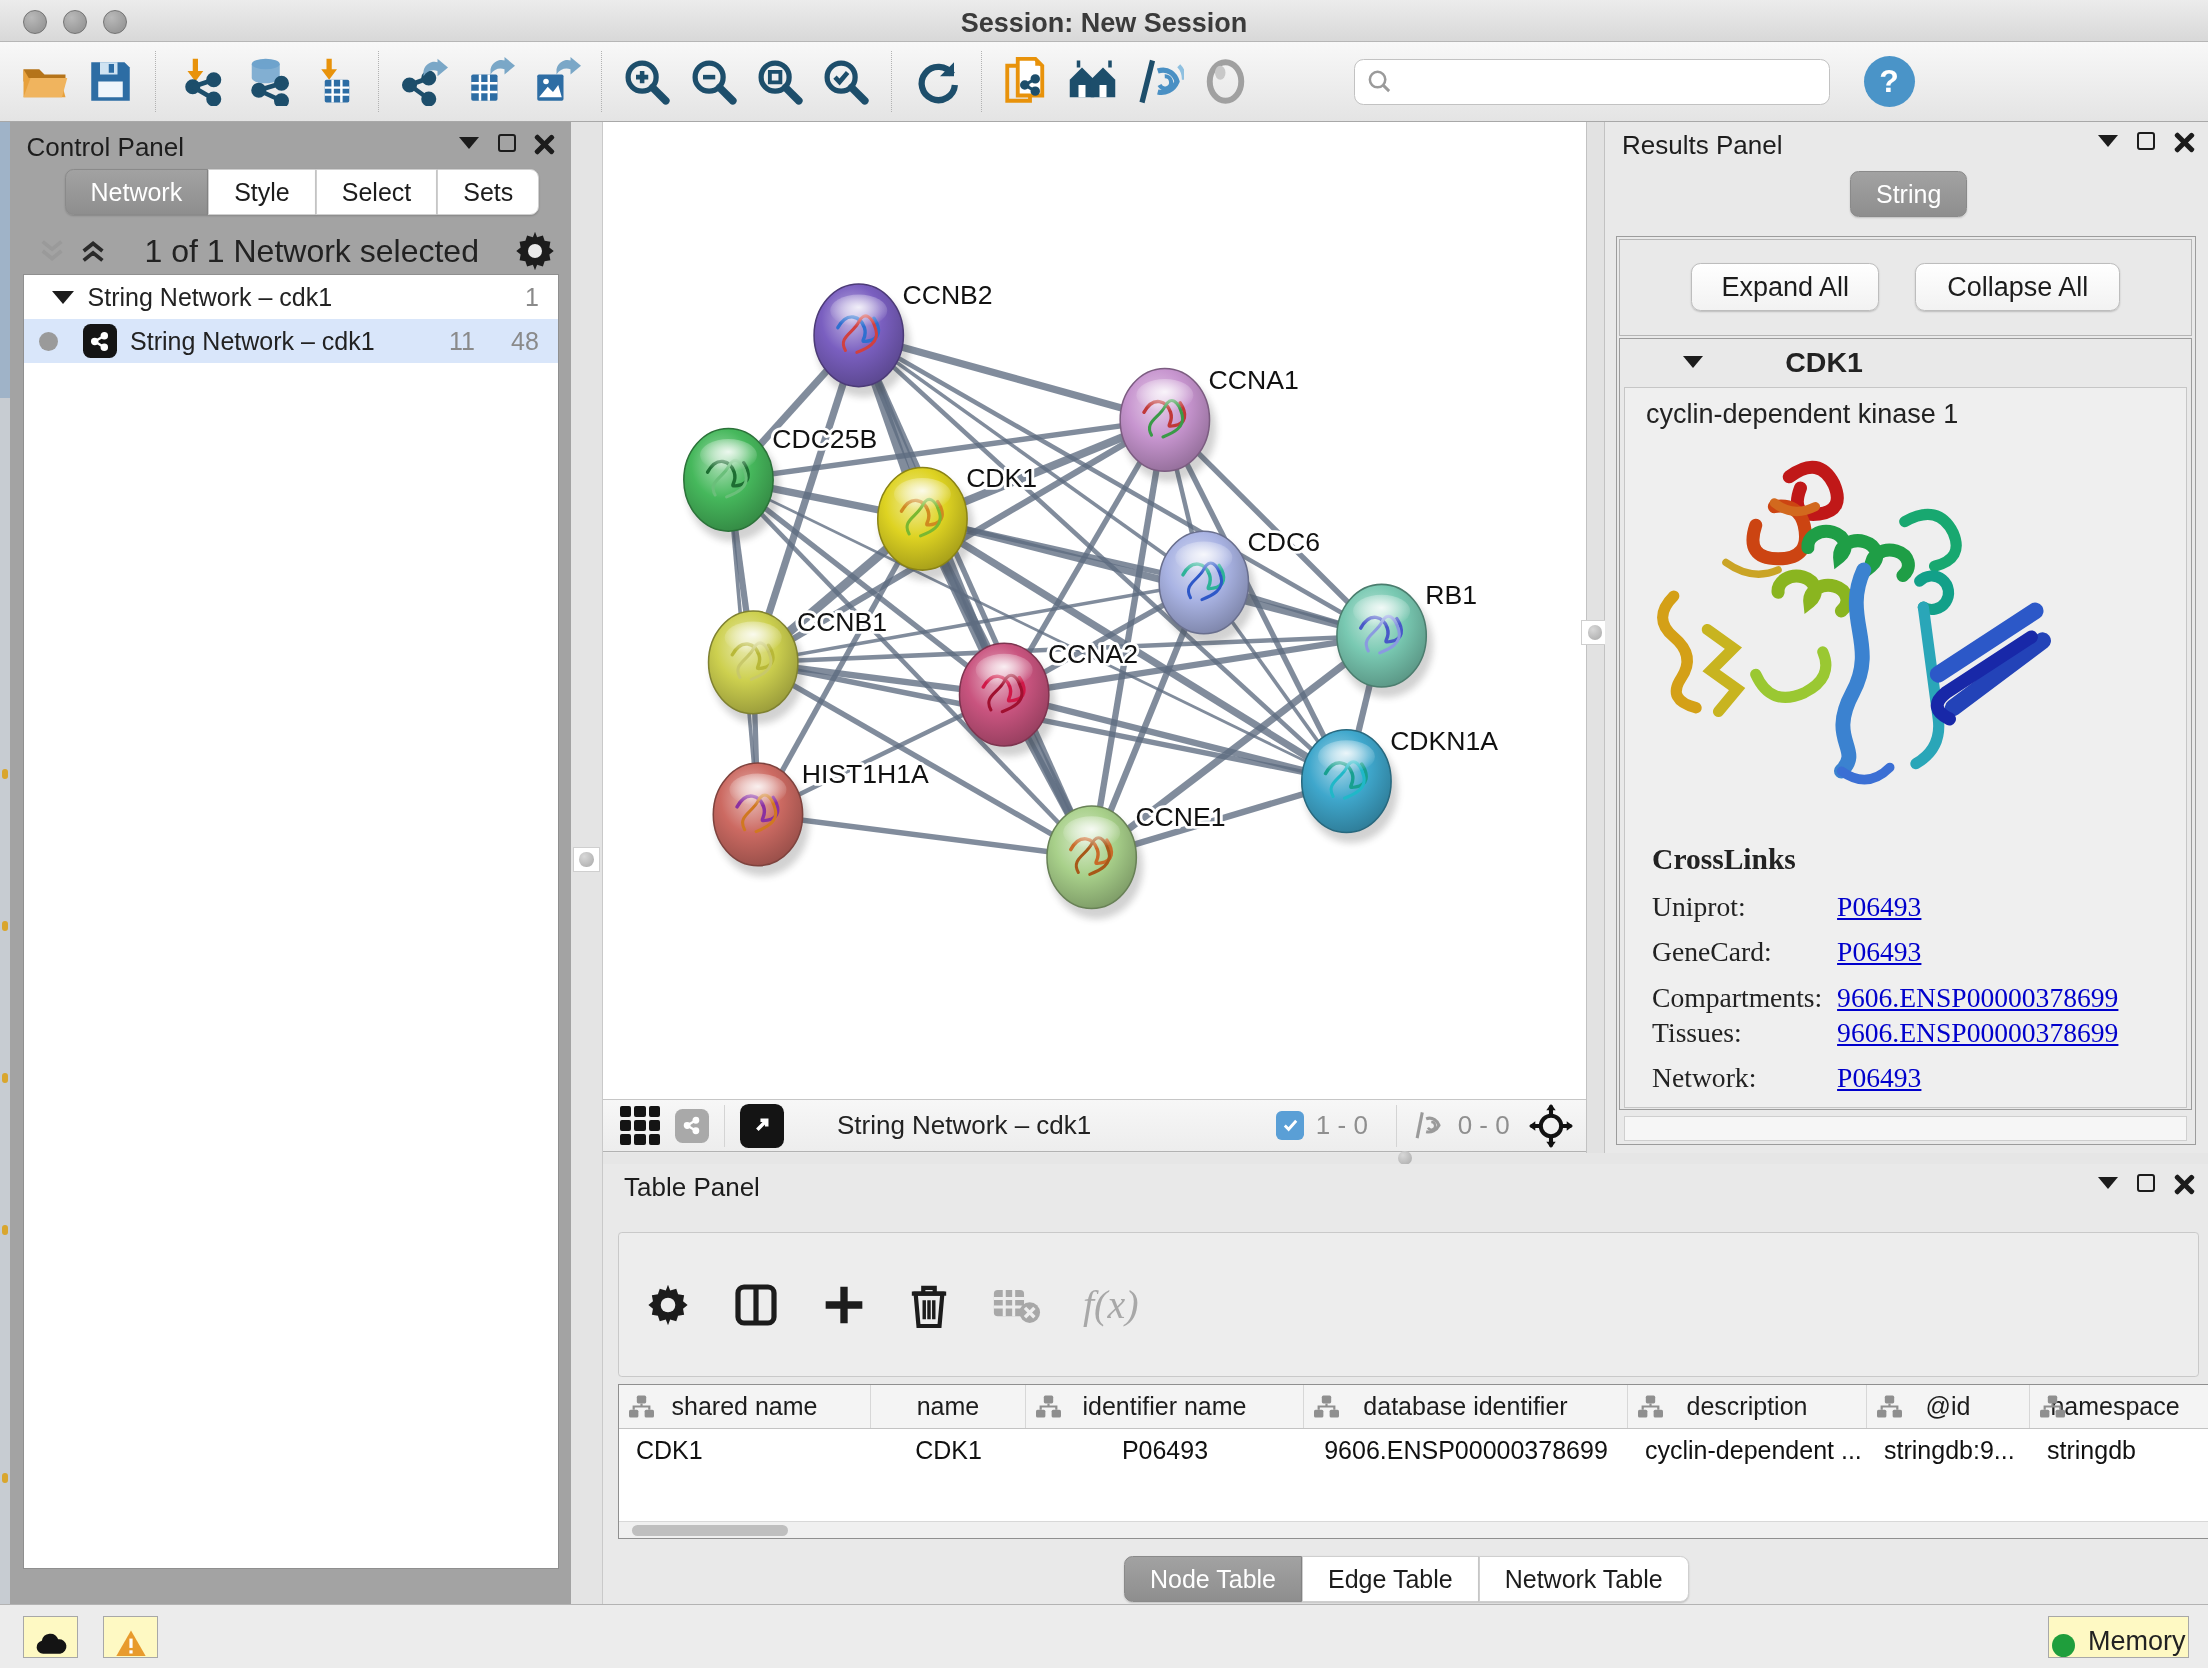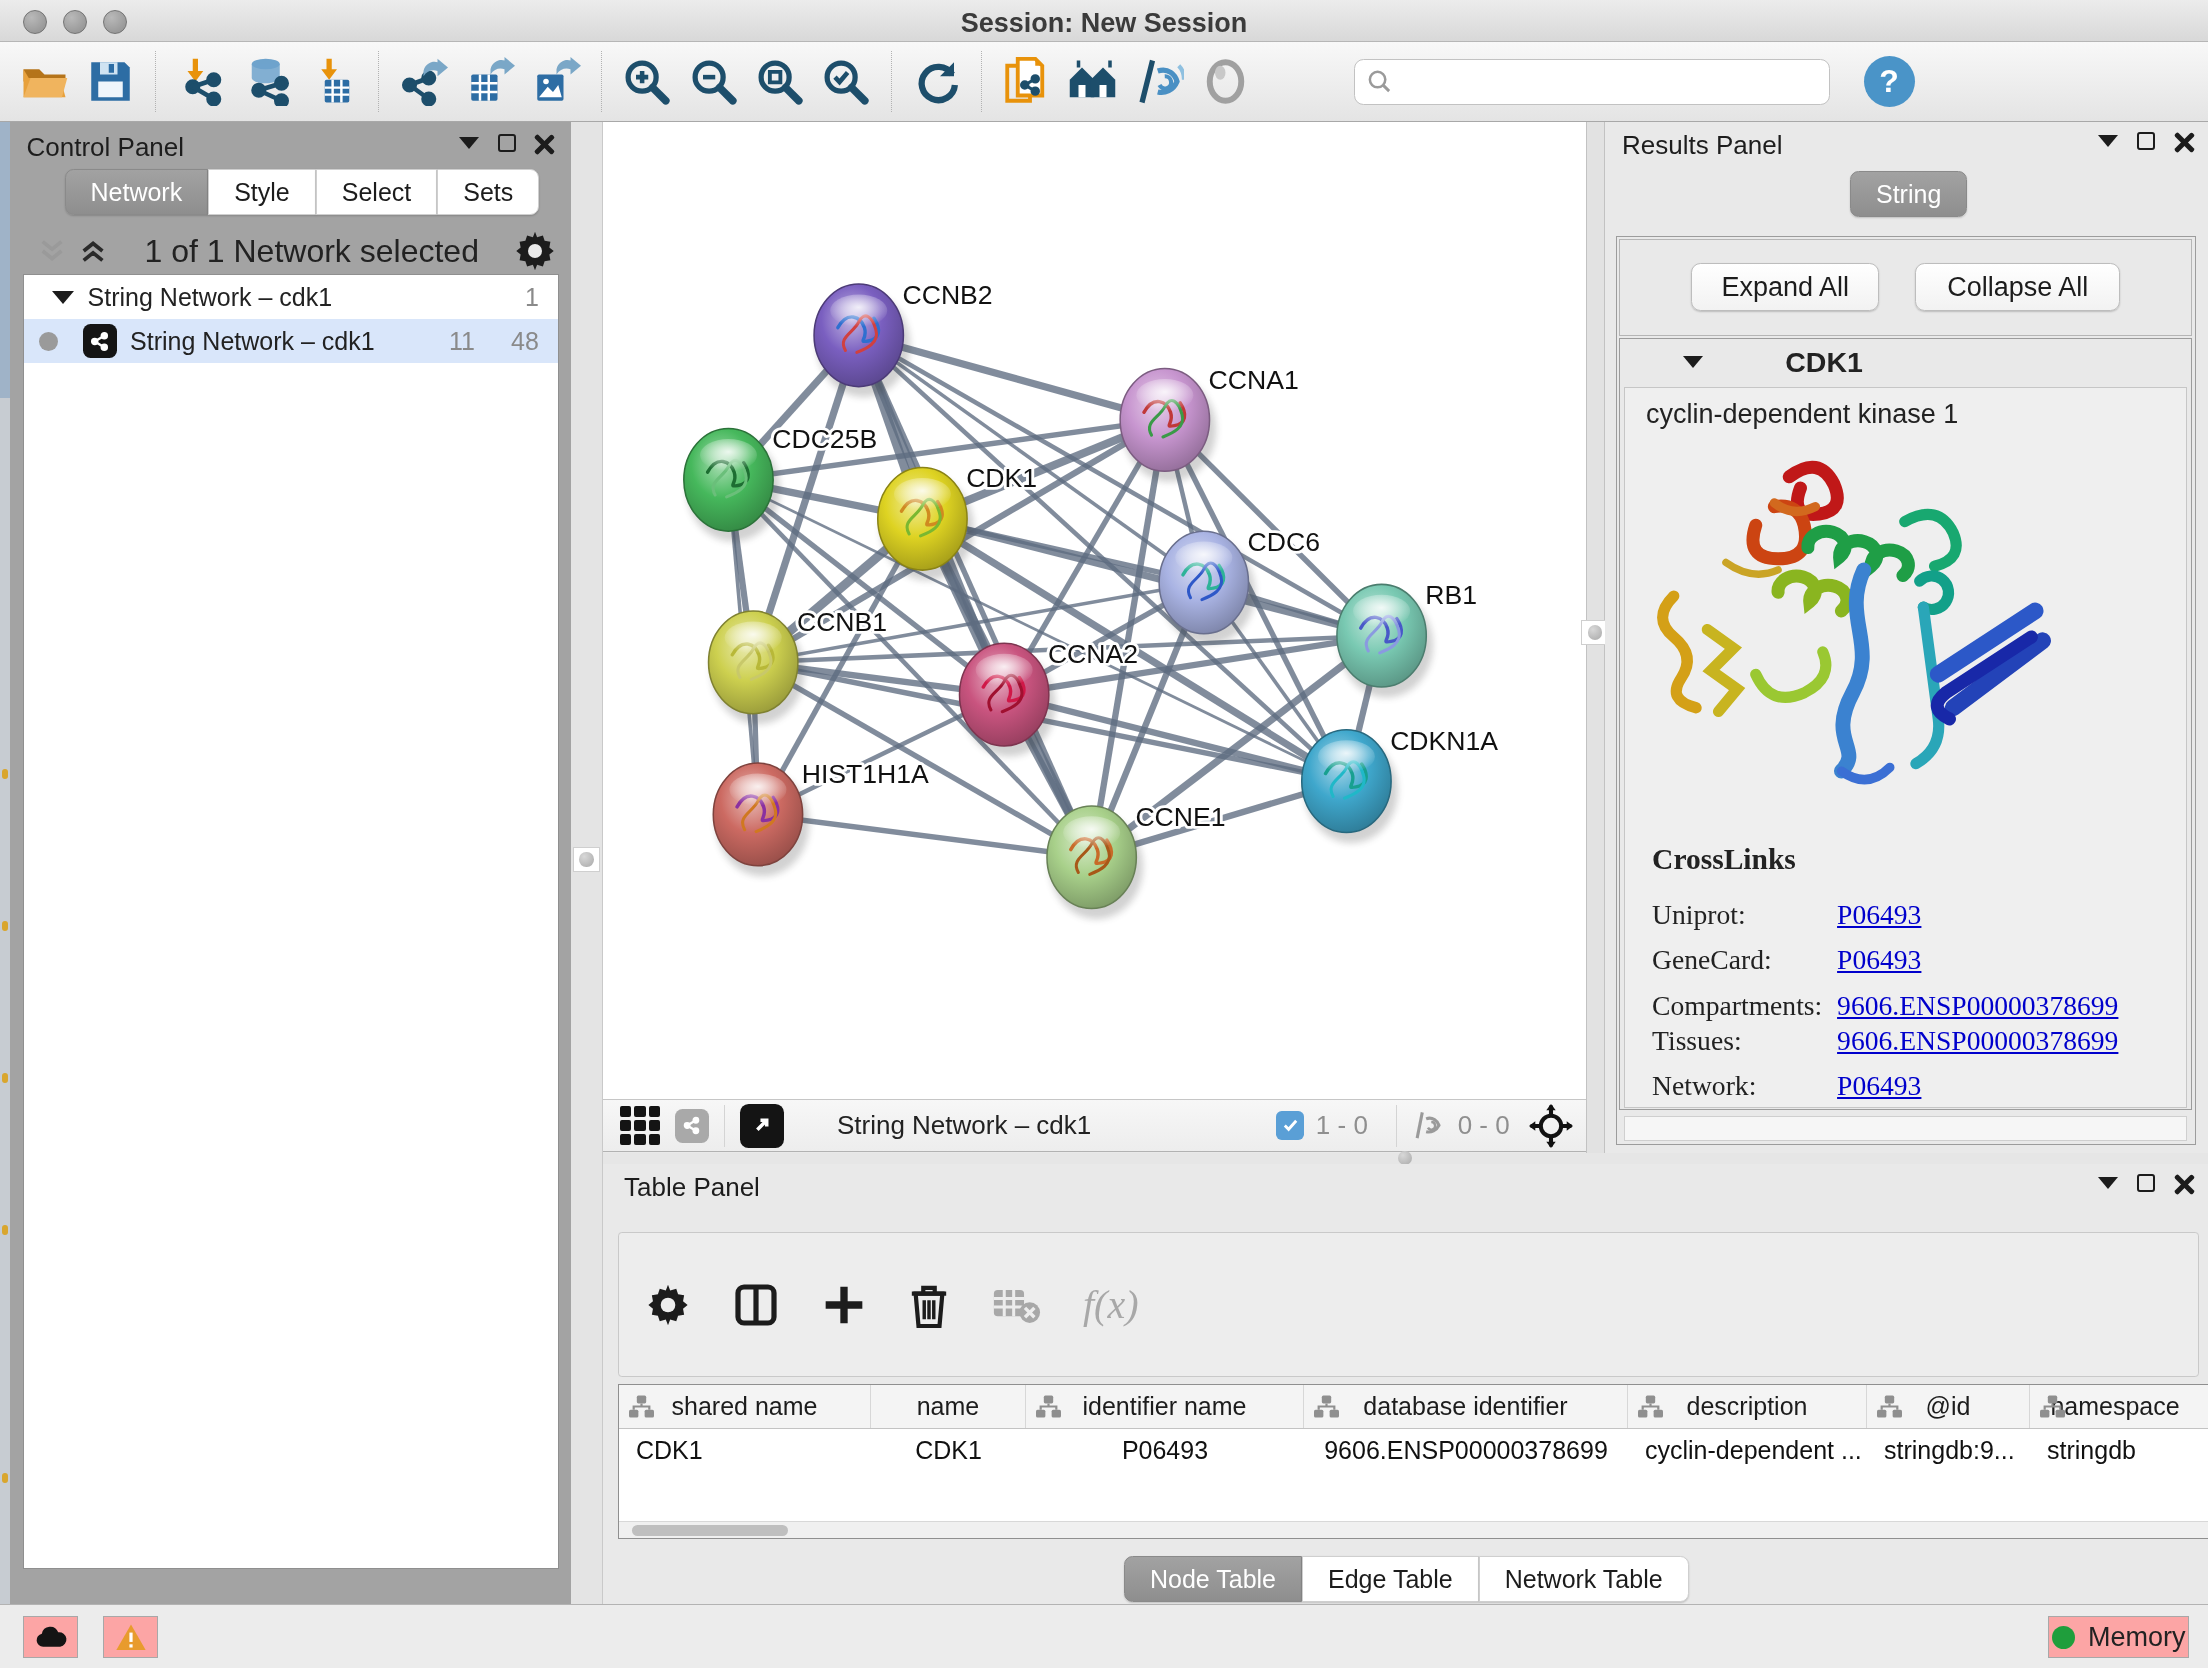--- a/index.html
+++ b/index.html
@@ -93,22 +93,22 @@
     font-size:25px; color:#1c1c1c; border-right:1.9px solid #d7d7d7; overflow:hidden; white-space:nowrap; }
   .th svg { position:absolute; left:9.5px; }
   .tbl-row { display:flex; height:42px; }
   .td { display:flex; align-items:center; padding-left:17px; font-size:25px; color:#111;
     overflow:hidden; white-space:nowrap; }
   .hscroll { background:#f0f0f0; border-top:1px solid #d8d8d8; }
   .hthumb { background:#bfbfbf; border-radius:7.6px; }
 
   
   .statusbar { left:0; top:1604px; width:2208px; height:65px; background:#ececec; border-top:1.9px solid #b3b3b3; }
-  .sbtn { position:absolute; top:11.4px; height:42px; background:#fca5a5; border:1.9px solid #a8a8a8;
-    display:flex; align-items:center; justify-content:center; }
+  .sbtn { position:absolute; top:11.4px; height:42px; background:#fef9c3; border:1.9px solid #a8a8a8;
+    display:flex; align-items:flex-end; justify-content:center; }
   .memdot { width:23px; height:23px; border-radius:50%; margin-right:13.3px; }
 
   svg text { font-family:"Liberation Sans","DejaVu Sans",sans-serif; }
 </style>
 </head>
 <body>
 
 <div id="app">
 
   <div class="abs titlebar">
@@ -656,21 +656,21 @@
               <path d="M150 84 l8 60 q2 16 -12 24" stroke="#2aa6b8" stroke-width="6"></path>
               <path d="M158 120 L 210 86" stroke="#2c58c8" stroke-width="9"></path>
               <path d="M166 138 L 214 102" stroke="#2343b8" stroke-width="9"></path>
               <path d="M208 100 L 162 130 q-10 8 2 14" stroke="#1828a8" stroke-width="7"></path>
               <path d="M106 172 q14 10 26 -2" stroke="#3b6fd4" stroke-width="5"></path>
             </g>
           </svg>
 
           <div class="serif" style="position:absolute;left:27px;top:455px;width:533px">
             <div style="font-size:29.5px;font-weight:bold">CrossLinks</div>
-            <div style="display:flex;margin-top:23px">
+            <div style="display:flex;margin-top:15px">
                 <span style="width:185px;font-size:27.6px">Uniprot:</span>
                 <span class="xlink" style="font-size:27.6px">P06493</span>
               </div>
             <div style="display:flex;margin-top:13.3px">
                 <span style="width:185px;font-size:27.6px">GeneCard:</span>
                 <span class="xlink" style="font-size:27.6px">P06493</span>
               </div>
             <div style="display:flex;margin-top:13.3px">
                 <span style="width:185px;font-size:27.6px">Compartments:</span>
                 <span class="xlink" style="font-size:27.6px">9606.ENSP00000378699</span>

